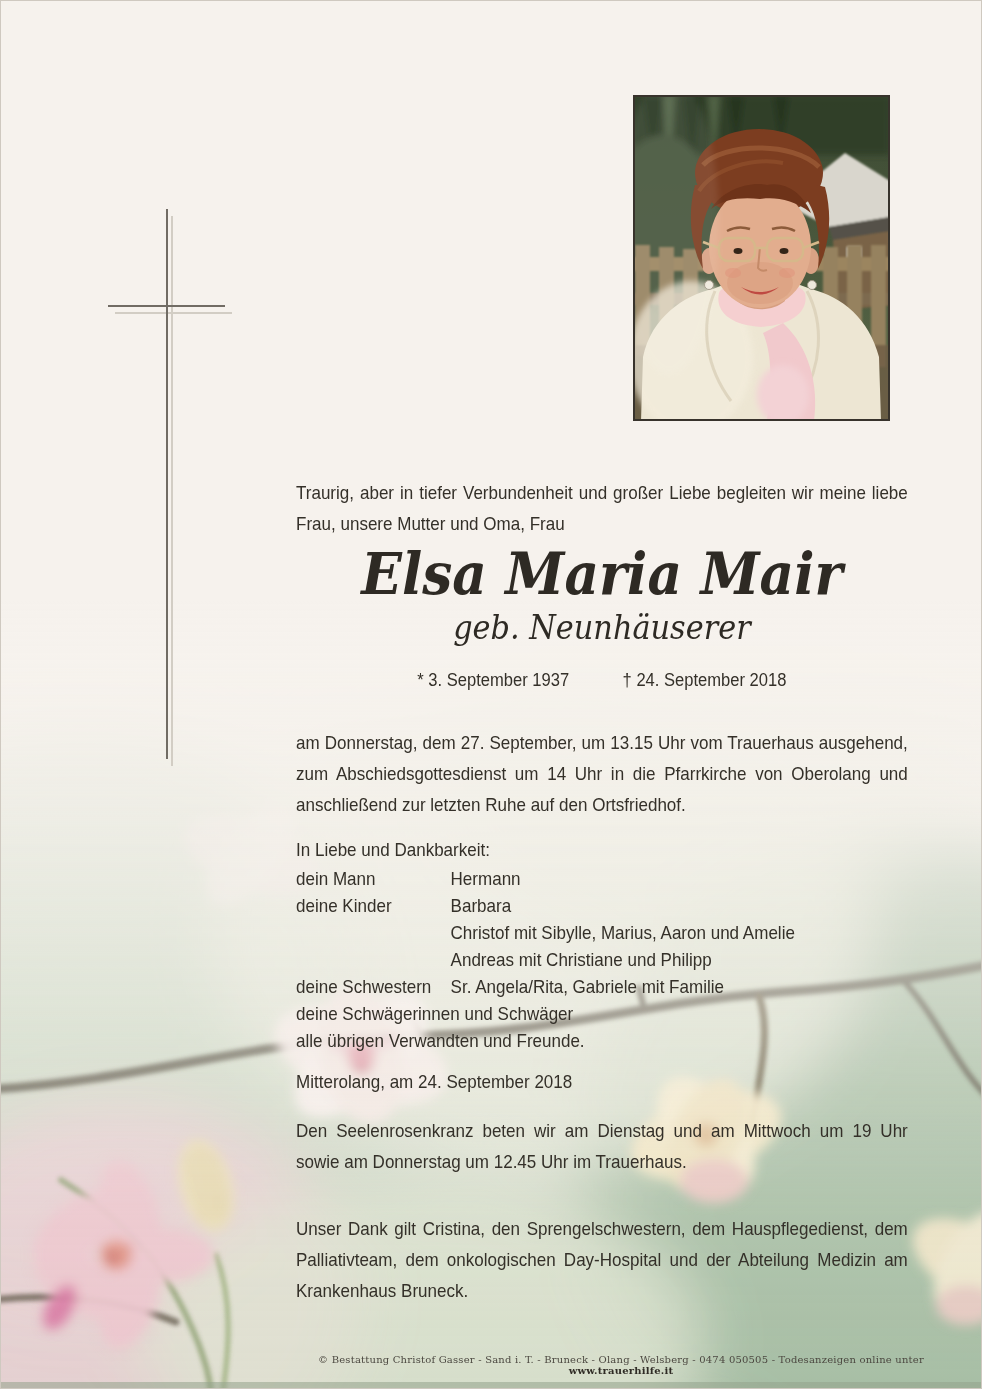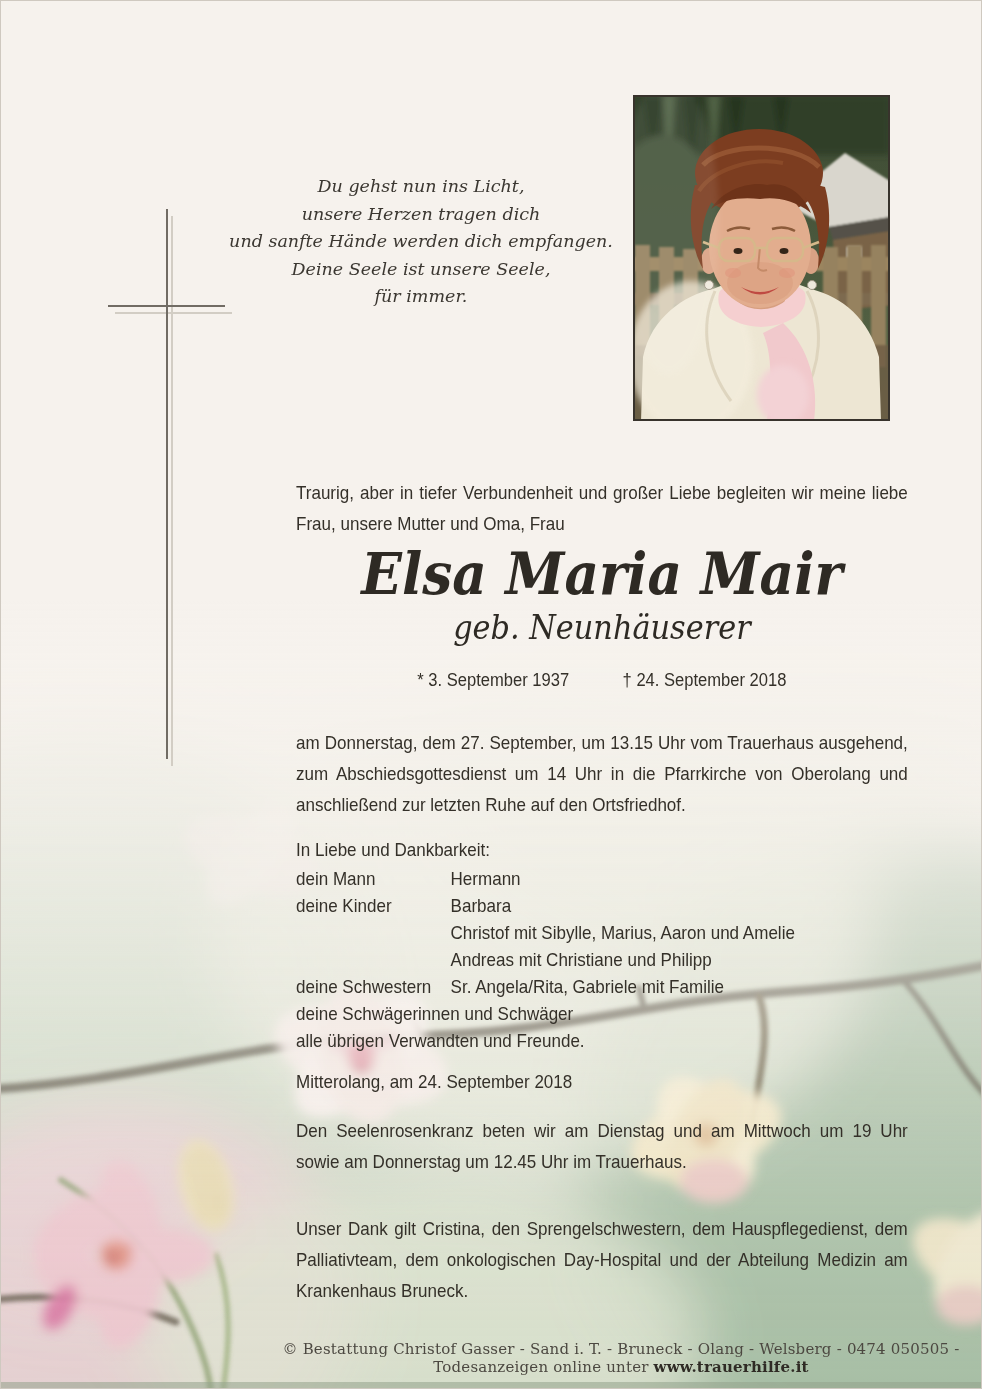--- a/index.html
+++ b/index.html
@@ -69,21 +69,21 @@
   .mlines{flex:1;}
   .extra{line-height:27px;}
   .dateline{margin-top:14px;line-height:27px;}
   .rosary{margin-top:20px;}
   .thanks{margin-top:36px;}
   
   .footer{
     position:absolute;left:268px;right:8px;bottom:12px;
     text-align:center;
     font-family:"DejaVu Serif","Liberation Serif",serif;
-    font-size:15px;color:#4c4841;letter-spacing:0.2px;
+    font-size:10px;color:#4c4841;letter-spacing:0.2px;
   }
   .footer b{color:#2f2b25;}
 </style>
 </head>
 <body>
 
 <div class="card">
 
   <svg class="floral" viewBox="0 0 982 790" preserveAspectRatio="none" aria-hidden="true">
     <defs>
@@ -175,27 +175,20 @@
   </svg>
   <div class="floral-fade"></div>
 
   <div class="cross">
     <div class="v2"></div>
       <div class="h2"></div>
       <div class="v"></div>
       <div class="h"></div>
   </div>
 
-  <div class="poem">
-    <div>Du gehst nun ins Licht,</div>
-    <div>unsere Herzen tragen dich</div>
-    <div>und sanfte Hände werden dich empfangen.</div>
-    <div>Deine Seele ist unsere Seele,</div>
-    <div>für immer.</div>
-  </div>
 
   <svg class="portrait" viewBox="0 0 257 326" aria-hidden="true">
     <defs>
       <linearGradient id="pforest" x1="0" y1="0" x2="0" y2="1">
         <stop offset="0" stop-color="#3c4a33"></stop>
           <stop offset="1" stop-color="#5a6848"></stop>
       </linearGradient>
       <filter id="pb1" x="-30%" y="-30%" width="160%" height="160%">
           <feGaussianBlur stdDeviation="1.2"></feGaussianBlur>
         </filter>

